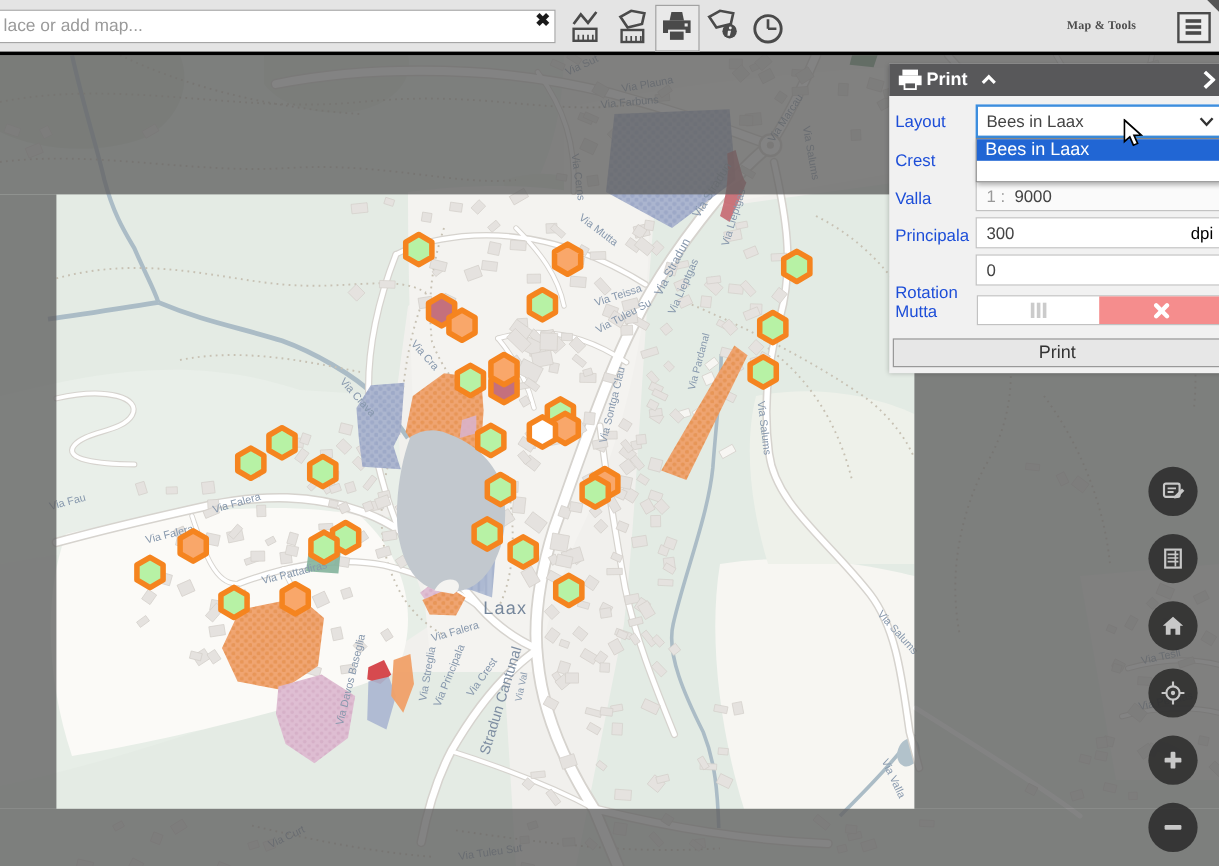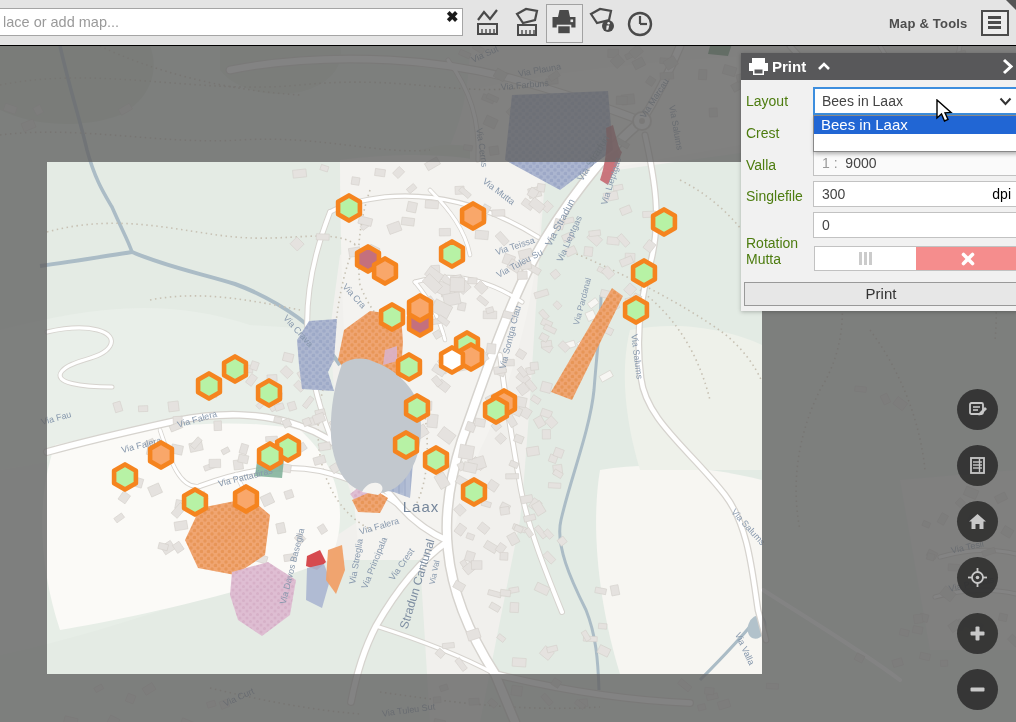--- a/index.html
+++ b/index.html
@@ -1,32 +1,32 @@
 <!DOCTYPE html>
 <html><head>
 <meta charset="utf-8">
 <style>
 html,body{margin:0;padding:0;width:1016px;height:722px;overflow:hidden;
  font-family:"Liberation Sans",sans-serif;background:#e8e8e8;position:relative;}
 #map{position:absolute;left:0;top:0;}
 #toolbar{position:absolute;left:0;top:0;width:1016px;height:46px;background:#e4e4e4;
- border-bottom:1px solid #000000;box-sizing:border-box;z-index:20;}
+ border-bottom:3px solid #000000;box-sizing:border-box;z-index:20;}
 #searchbox{position:absolute;left:-10px;top:8px;width:473px;height:28px;background:#fff;
  border:1px solid #a5a5a5;box-sizing:border-box;color:#9a9a9a;font-size:14.5px;line-height:26px;padding-left:12px;}
 #clearx{position:absolute;left:446px;top:8px;font-size:15px;color:#1a1a1a;font-weight:bold;}
 .ticon{position:absolute;top:4px;width:36px;height:38px;}
-#mapandtools{position:absolute;left:889px;top:16px;font-size:13px;font-weight:bold;color:#4d4d4d;letter-spacing:0.2px;}
+#mapandtools{position:absolute;left:889px;top:16px;font-size:10px;font-weight:bold;color:#4d4d4d;letter-spacing:0.2px;font-family:Liberation Serif, serif;}
 #menubtn{position:absolute;left:981px;top:10px;width:28px;height:26px;border:2.5px solid #4a4a4a;box-sizing:border-box;background:#ececec;}
 #menubtn .bar{position:absolute;left:5px;width:13px;height:2.6px;background:#4a4a4a;}
 #corner{position:absolute;right:0;top:0;width:0;height:0;border-left:10px solid transparent;border-top:10px solid #555;z-index:30;}
 #panel{position:absolute;left:741px;top:53px;width:277px;height:258px;background:#f1f1f1;z-index:25;
  box-shadow:0 1px 4px rgba(0,0,0,0.25);}
 #phead{position:absolute;left:0;top:0;width:277px;height:27px;background:#58585a;color:#fff;}
 #ptitle{position:absolute;left:31px;top:5px;font-size:15px;font-weight:bold;}
-.prow{position:absolute;left:5px;font-size:14px;color:#4d7c0f;}
+.prow{position:absolute;left:5px;font-size:14px;color:#1d4ed8;}
 #pselect{position:absolute;left:72px;top:34px;width:207px;height:28px;background:#fff;border:2px solid #3d8ede;box-sizing:border-box;
  font-size:14px;color:#444;line-height:24px;padding-left:7px;}
 #pdrop{position:absolute;left:813px;top:115px;width:205px;height:37px;background:#fff;border:1px solid #888;box-sizing:border-box;z-index:40;box-shadow:1px 2px 4px rgba(0,0,0,0.3);}
 .pinput{position:absolute;left:72px;width:207px;height:26px;background:#fff;border:1px solid #c2c2c2;box-sizing:border-box;
  font-size:14px;color:#444;line-height:24px;padding-left:8px;}
 #gridtog{position:absolute;left:73px;top:193px;width:206px;height:25px;border:1px solid #c2c2c2;box-sizing:border-box;background:#fff;}
 #gridred{position:absolute;right:0;top:0;width:103px;height:23px;background:#f58d8d;}
 #printbtn{position:absolute;left:3px;top:229px;width:274px;height:24px;background:#e7e7e7;border:1px solid #999;
  box-sizing:border-box;text-align:center;font-size:15px;color:#333;line-height:21px;}
 .cbtn{position:absolute;left:957px;width:41px;height:41px;border-radius:50%;background:rgba(44,44,44,0.87);z-index:22;}
@@ -750,21 +750,21 @@
    <svg style="position:absolute;left:76px;top:8px" width="14" height="11" viewBox="0 0 14 11">
      <polyline points="2,8 7,3 12,8" fill="none" stroke="#fff" stroke-width="2.6"></polyline>
    </svg>
    <svg style="position:absolute;left:260px;top:5px" width="12" height="17" viewBox="0 0 12 17">
      <polyline points="3,2 10,8.5 3,15" fill="none" stroke="#fff" stroke-width="3"></polyline>
    </svg>
  </div>
  <div class="prow" style="top:40px">Layout</div>
  <div class="prow" style="top:72px">Crest</div>
  <div class="prow" style="top:104px">Valla</div>
- <div class="prow" style="top:135px">Singlefile</div>
+ <div class="prow" style="top:135px">Principala</div>
  <div class="prow" style="top:182px">Rotation</div>
  <div class="prow" style="top:198px">Mutta</div>
  <div id="pselect">Bees in Laax
    <svg style="position:absolute;right:6px;top:8px" width="13" height="9" viewBox="0 0 13 9">
         <polyline points="1.5,1.5 6.5,7 11.5,1.5" fill="none" stroke="#333" stroke-width="2"></polyline>
       </svg>
  </div>
  <div class="pinput" style="top:97px;background:#fafafa;"><span style="color:#999">1 :</span>&nbsp;&nbsp;9000</div>
  <div class="pinput" style="top:128px;">300<span style="position:absolute;right:8px;color:#000000">dpi</span></div>
  <div class="pinput" style="top:159px;">0</div>

